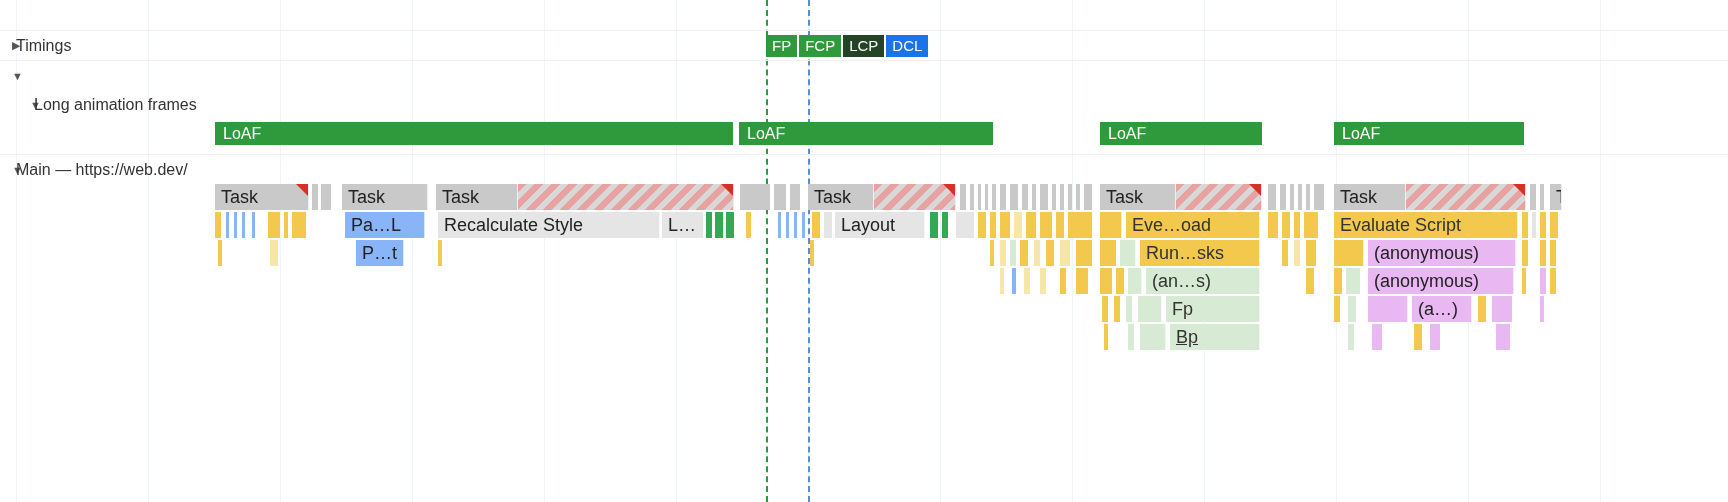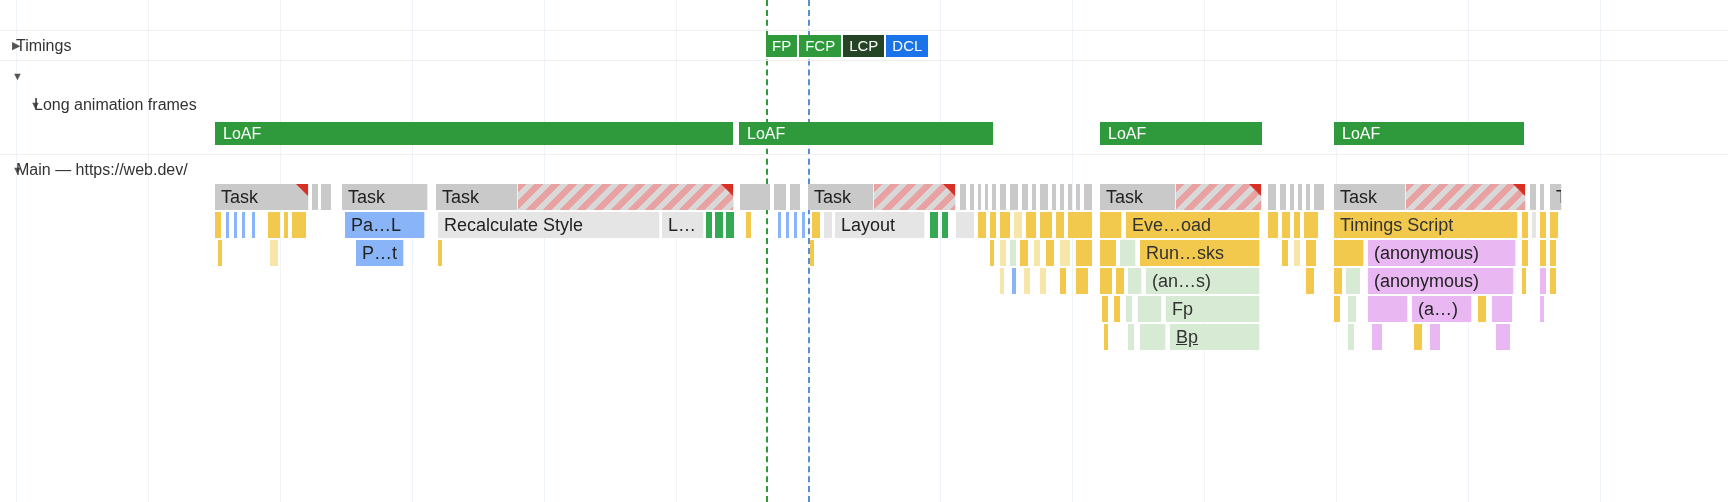--- a/index.html
+++ b/index.html
@@ -252,21 +252,21 @@
     <div class="thin c-yellow" style="left:1026px; width:10px;"></div>
     <div class="thin c-yellow" style="left:1040px; width:12px;"></div>
     <div class="thin c-yellow" style="left:1056px; width:8px;"></div>
     <div class="thin c-yellow" style="left:1068px; width:24px;"></div>
     <div class="flame c-yellow" style="left:1100px; width:22px;"></div>
     <div class="flame c-yellow" style="left:1126px; width:134px;">Eve…oad</div>
     <div class="thin c-yellow" style="left:1268px; width:10px;"></div>
     <div class="thin c-yellow" style="left:1282px; width:8px;"></div>
     <div class="thin c-yellow" style="left:1294px; width:6px;"></div>
     <div class="thin c-yellow" style="left:1304px; width:14px;"></div>
-    <div class="flame c-yellow" style="left:1334px; width:184px;">Timings Script</div>
+    <div class="flame c-yellow" style="left:1334px; width:184px;">Evaluate Script</div>
     <div class="thin c-yellow" style="left:1522px; width:6px;"></div>
     <div class="thin c-purple" style="left:1532px; width:4px;"></div>
     <div class="thin c-yellow" style="left:1540px; width:6px;"></div>
     <div class="thin c-yellow" style="left:1550px; width:8px;"></div>
   </div>
 
   <div class="flame-row">
     <div class="thin c-yellow" style="left:218px; width:4px;"></div>
     <div class="thin c-lyellow" style="left:270px; width:8px;"></div>
     <div class="flame c-blue" style="left:356px; width:48px;">P…t</div>

